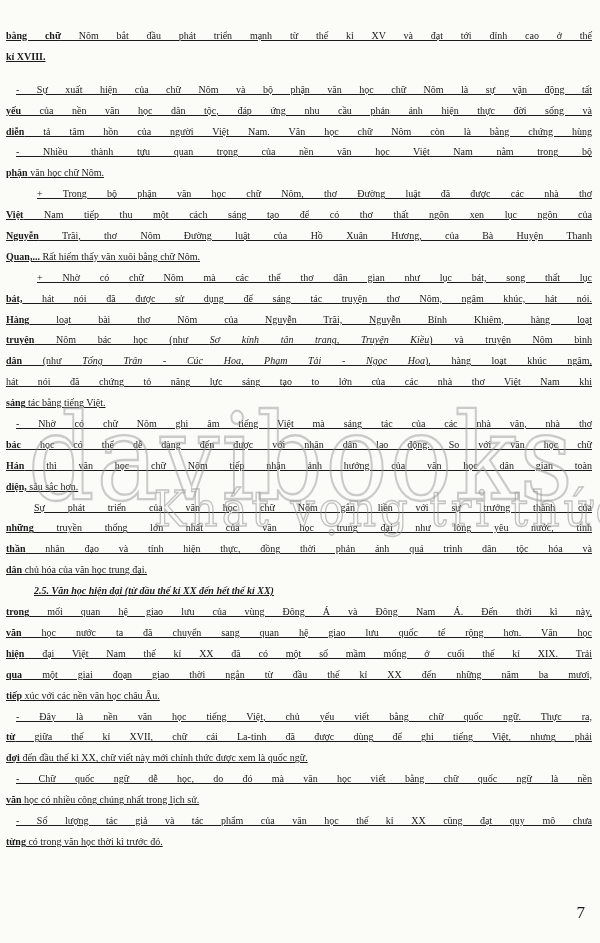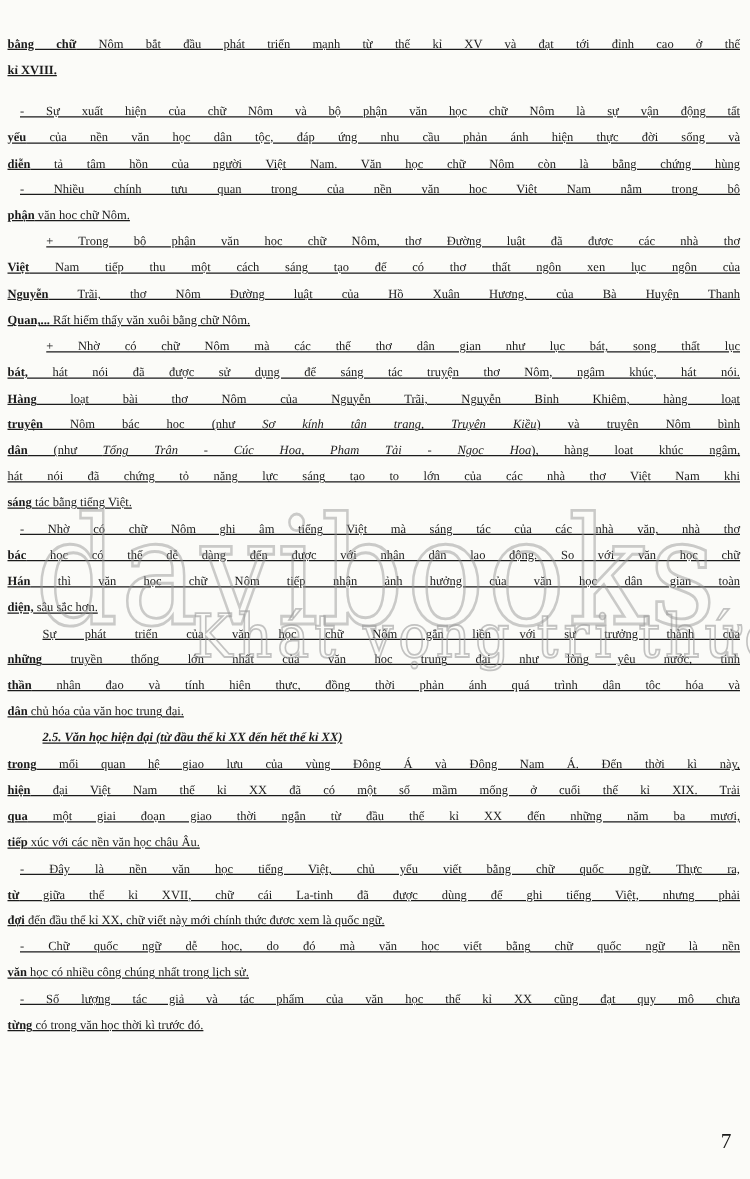--- a/index.html
+++ b/index.html
@@ -67,21 +67,21 @@
 </head>
 <body>
 
 <div id="page">
   <div id="text">
       <div class="line" style="text-indent: 0px;"><span class="seg-b">bằng chữ</span><span> Nôm bắt đầu phát triển mạnh từ thế kỉ XV và đạt tới đỉnh cao ở thế</span></div>
       <div class="line para-end"><span class="seg-b">kỉ XVIII.</span></div>
       <div class="line" style="text-indent: 10px; margin-top: 12px;"><span>- Sự xuất hiện của chữ Nôm và bộ phận văn học chữ Nôm là sự vận động tất</span></div>
       <div class="line"><span class="seg-b">yếu</span><span> của nền văn học dân tộc, đáp ứng nhu cầu phản ánh hiện thực đời sống và</span></div>
       <div class="line"><span class="seg-b">diễn</span><span> tả tâm hồn của người Việt Nam. Văn học chữ Nôm còn là bằng chứng hùng</span></div>
-      <div class="line" style="text-indent: 10px;"><span>- Nhiều chính tựu quan trọng của nền văn học Việt Nam nằm trong bộ</span></div>
+      <div class="line" style="text-indent: 10px;"><span>- Nhiều thành tựu quan trọng của nền văn học Việt Nam nằm trong bộ</span></div>
       <div class="line para-end"><span class="seg-b">phận</span><span> văn học chữ Nôm.</span></div>
       <div class="line" style="text-indent: 31px;"><span>+ Trong bộ phận văn học chữ Nôm, thơ Đường luật đã được các nhà thơ</span></div>
       <div class="line"><span class="seg-b">Việt</span><span> Nam tiếp thu một cách sáng tạo để có thơ thất ngôn xen lục ngôn của</span></div>
       <div class="line"><span class="seg-b">Nguyễn</span><span> Trãi, thơ Nôm Đường luật của Hồ Xuân Hương, của Bà Huyện Thanh</span></div>
       <div class="line para-end"><span class="seg-b">Quan,...</span><span> Rất hiếm thấy văn xuôi bằng chữ Nôm.</span></div>
       <div class="line" style="text-indent: 31px;"><span>+ Nhờ có chữ Nôm mà các thể thơ dân gian như lục bát, song thất lục</span></div>
       <div class="line"><span class="seg-b">bát,</span><span> hát nói đã được sử dụng để sáng tác truyện thơ Nôm, ngâm khúc, hát nói.</span></div>
       <div class="line"><span class="seg-b">Hàng</span><span> loạt bài thơ Nôm của Nguyễn Trãi, Nguyễn Bỉnh Khiêm, hàng loạt</span></div>
       <div class="line"><span class="seg-b">truyện</span><span> Nôm bác học (như </span><span class="seg-i">Sơ kính tân trang, Truyện Kiều</span><span>) và truyện Nôm bình</span></div>
       <div class="line"><span class="seg-b">dân</span><span> (như </span><span class="seg-i">Tống Trân - Cúc Hoa, Phạm Tải - Ngọc Hoa</span><span>), hàng loạt khúc ngâm,</span></div>
@@ -90,20 +90,21 @@
       <div class="line" style="text-indent: 10px;"><span>- Nhờ có chữ Nôm ghi âm tiếng Việt mà sáng tác của các nhà văn, nhà thơ</span></div>
       <div class="line"><span class="seg-b">bác</span><span> học có thể dễ dàng đến được với nhân dân lao động. So với văn học chữ</span></div>
       <div class="line"><span class="seg-b">Hán</span><span> thì văn học chữ Nôm tiếp nhận ảnh hưởng của văn học dân gian toàn</span></div>
       <div class="line para-end"><span class="seg-b">diện,</span><span> sâu sắc hơn.</span></div>
       <div class="line" style="text-indent: 28px;"><span>Sự phát triển của văn học chữ Nôm gắn liền với sự trưởng thành của</span></div>
       <div class="line"><span class="seg-b">những</span><span> truyền thống lớn nhất của văn học trung đại như lòng yêu nước, tinh</span></div>
       <div class="line"><span class="seg-b">thần</span><span> nhân đạo và tính hiện thực, đồng thời phản ánh quá trình dân tộc hóa và</span></div>
       <div class="line para-end"><span class="seg-b">dân</span><span> chủ hóa của văn học trung đại.</span></div>
       <div class="line para-end heading" style="text-indent: 28px;"><span>2.5. Văn học hiện đại (từ đầu thế kỉ XX đến hết thế kỉ XX)</span></div>
       <div class="line"><span class="seg-b">trong</span><span> mối quan hệ giao lưu của vùng Đông Á và Đông Nam Á. Đến thời kì này,</span></div>
+      <div class="line"><span class="seg-b">văn</span><span> học nước ta đã chuyển sang quan hệ giao lưu quốc tế rộng hơn. Văn học</span></div>
       <div class="line"><span class="seg-b">hiện</span><span> đại Việt Nam thế kỉ XX đã có một số mầm mống ở cuối thế kỉ XIX. Trải</span></div>
       <div class="line"><span class="seg-b">qua</span><span> một giai đoạn giao thời ngắn từ đầu thế kỉ XX đến những năm ba mươi,</span></div>
       <div class="line para-end"><span class="seg-b">tiếp</span><span> xúc với các nền văn học châu Âu.</span></div>
       <div class="line" style="text-indent: 10px;"><span>- Đây là nền văn học tiếng Việt, chủ yếu viết bằng chữ quốc ngữ. Thực ra,</span></div>
       <div class="line"><span class="seg-b">từ</span><span> giữa thế kỉ XVII, chữ cái La-tinh đã được dùng để ghi tiếng Việt, nhưng phải</span></div>
       <div class="line para-end"><span class="seg-b">đợi</span><span> đến đầu thế kỉ XX, chữ viết này mới chính thức được xem là quốc ngữ.</span></div>
       <div class="line" style="text-indent: 10px;"><span>- Chữ quốc ngữ dễ học, do đó mà văn học viết bằng chữ quốc ngữ là nền</span></div>
       <div class="line para-end"><span class="seg-b">văn</span><span> học có nhiều công chúng nhất trong lịch sử.</span></div>
       <div class="line" style="text-indent: 10px;"><span>- Số lượng tác giả và tác phẩm của văn học thế kỉ XX cũng đạt quy mô chưa</span></div>
       <div class="line para-end"><span class="seg-b">từng</span><span> có trong văn học thời kì trước đó.</span></div>

